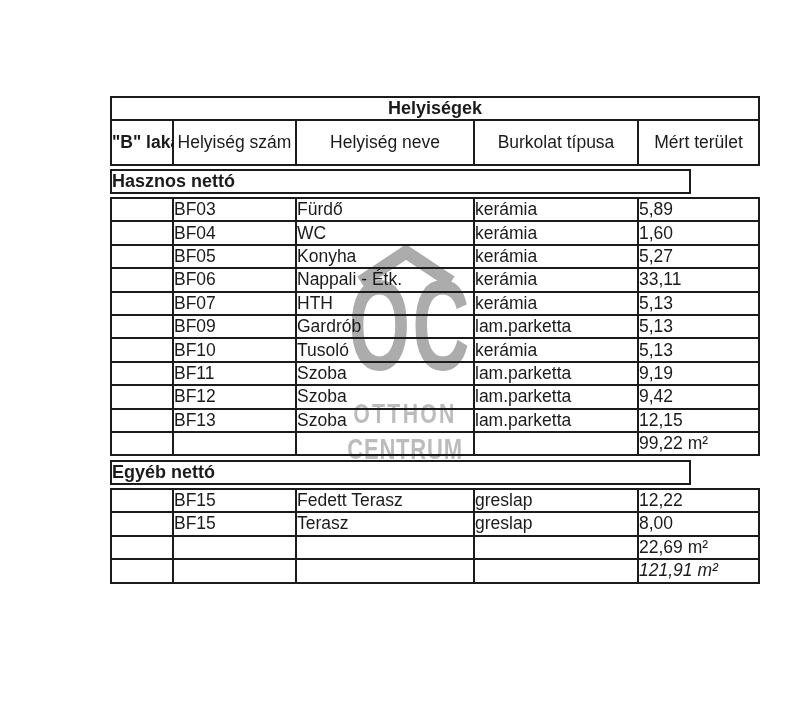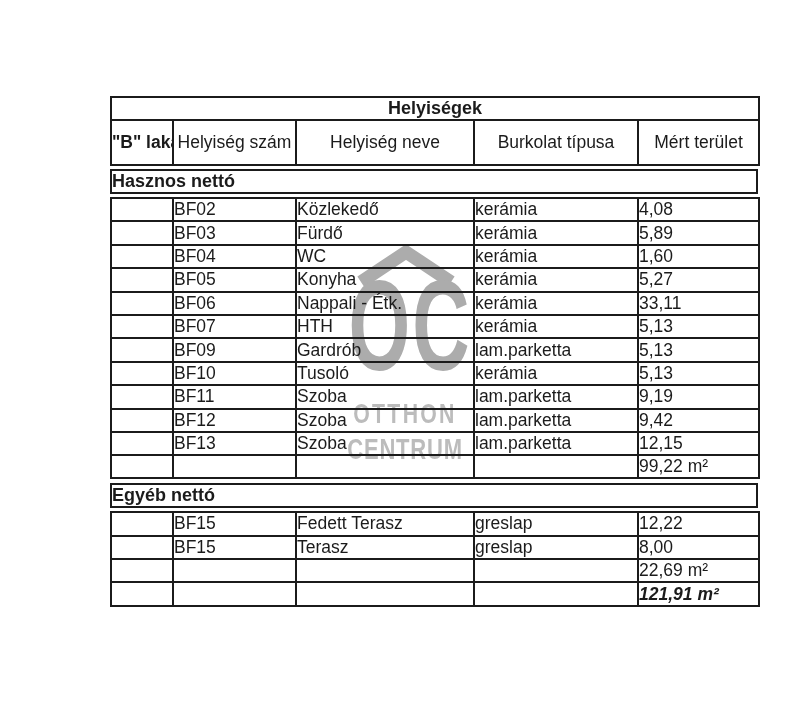--- a/index.html
+++ b/index.html
@@ -20,37 +20,37 @@
     font-size:28px;font-weight:bold;letter-spacing:3px;color:#bcbcbc;
     transform:scaleX(0.76);transform-origin:center top;white-space:nowrap;
   }
   .wm-line2{
     position:absolute;left:295px;top:433px;width:220px;text-align:center;
     font-size:29px;font-weight:bold;letter-spacing:1px;color:#bcbcbc;
     transform:scaleX(0.76);transform-origin:center top;white-space:nowrap;
   }
   
   .tablewrap{position:absolute;left:110px;top:96px;width:648px;z-index:1;}
-  table.t{border-collapse:collapse;table-layout:fixed;width:648px;background:transparent;}
+  table.t{border-collapse:collapse;table-layout:fixed;width:581px;background:transparent;}
   table.t td{border:2px solid #1b1b1b;vertical-align:middle;overflow:hidden;white-space:nowrap;background:transparent;padding:0;}
   .c1{width:62px}.c2{width:123px}.c3{width:178px}.c4{width:164px}.c5{width:121px}
 
   .title-cell{height:21px;text-align:center;font-weight:bold;font-size:18px;}
   .header-row td{height:43px;text-align:center;font-size:17.5px;line-height:1.25;white-space:pre-line;}
   .hdr-bold{font-weight:bold;font-size:18px;}
 
   .section-table{margin:3px 0;}
   .section-cell{height:19px;font-weight:bold;font-size:18px;padding-left:2px;}
   .gap4{margin:4px 4px 3px 0;}
 
   .data-table td{height:21.4px;font-size:17.5px;padding-left:6px;}
   .data-table .total-row td{height:20px;}
   .total-val{font-weight:normal;}
   .grand-row td{height:22px;}
-  .grand-val{font-weight:bold;font-style:italic;}
+  .grand-val{font-weight:normal;font-style:italic;}
 </style>
 </head>
 <body>
 
 <div class="canvas">
 
   <div class="watermark">
     <svg class="wm-logo-svg" width="145" height="60" viewBox="335 243 145 60">
       <polyline points="361,282 406,252 451,282" fill="none" stroke="#acacac" stroke-width="13"></polyline>
     </svg>
@@ -97,27 +97,20 @@
       <colgroup>
           <col class="c1">
           <col class="c2">
           <col class="c3">
           <col class="c4">
           <col class="c5">
         </colgroup>
       <tbody>
           <tr>
             <td></td>
-            <td>BF02</td>
-            <td>Közlekedő</td>
-            <td>kerámia</td>
-            <td>4,08</td>
-          </tr>
-          <tr>
-            <td></td>
             <td>BF03</td>
             <td>Fürdő</td>
             <td>kerámia</td>
             <td>5,89</td>
           </tr>
           <tr>
             <td></td>
             <td>BF04</td>
             <td>WC</td>
             <td>kerámia</td>

